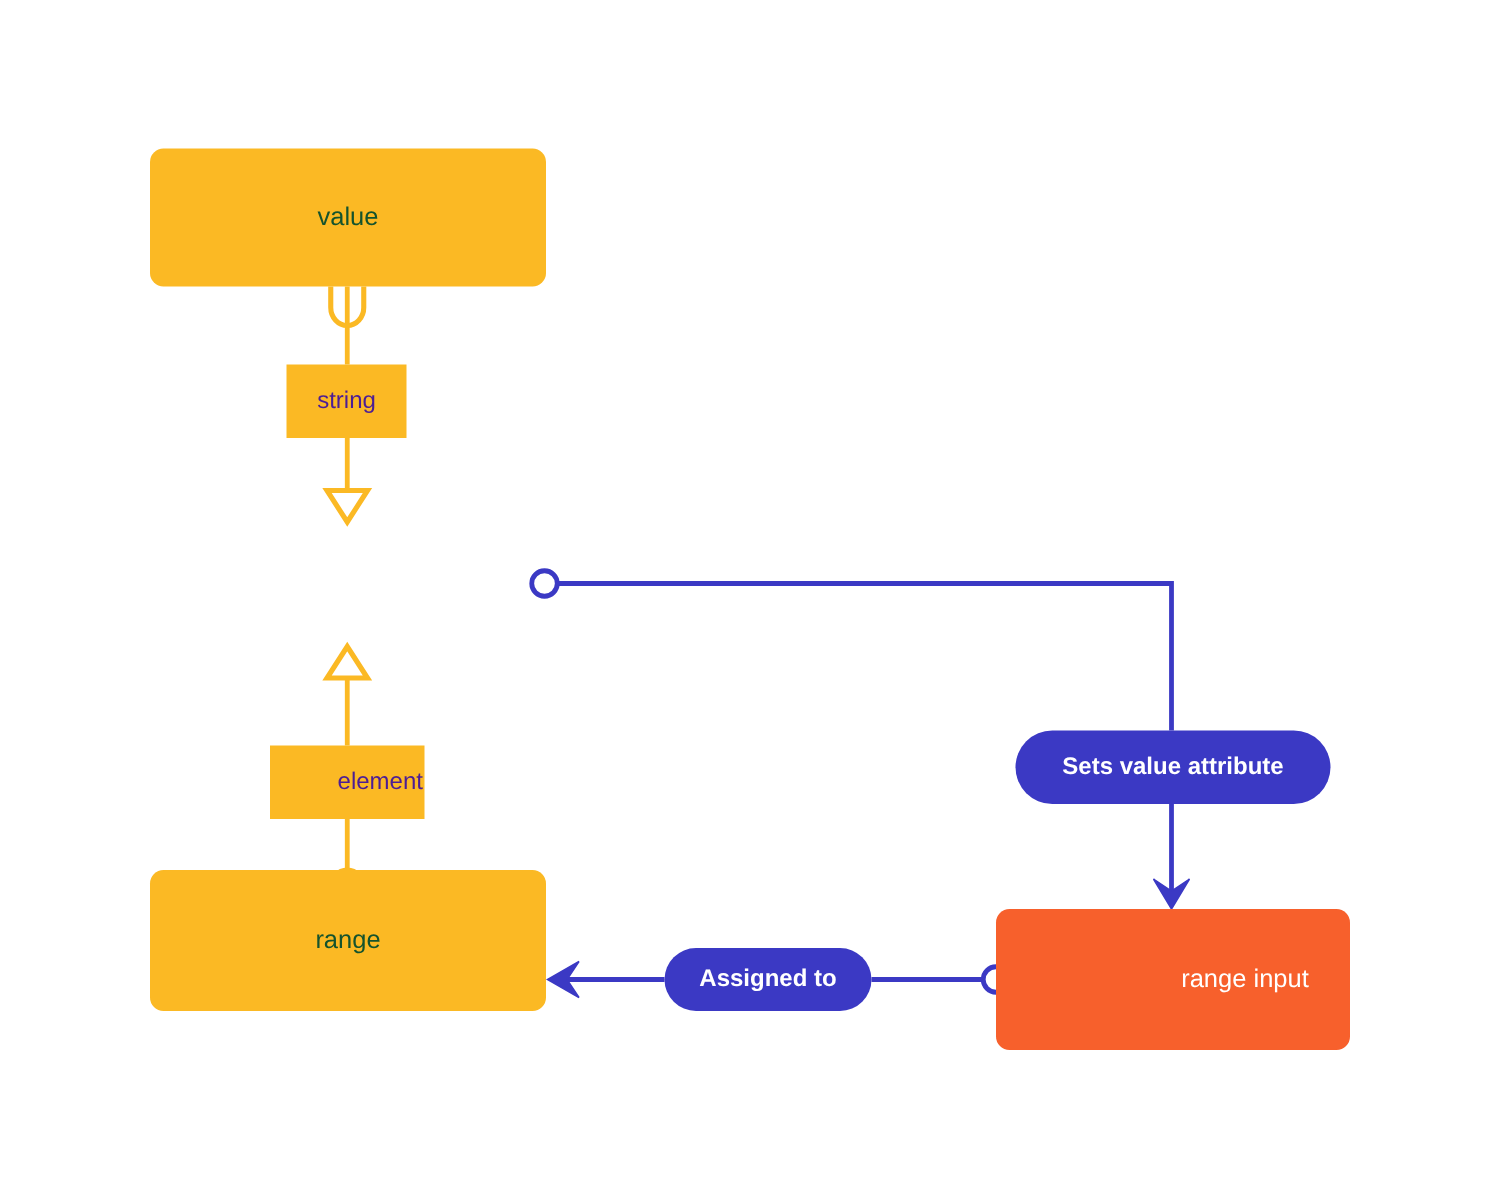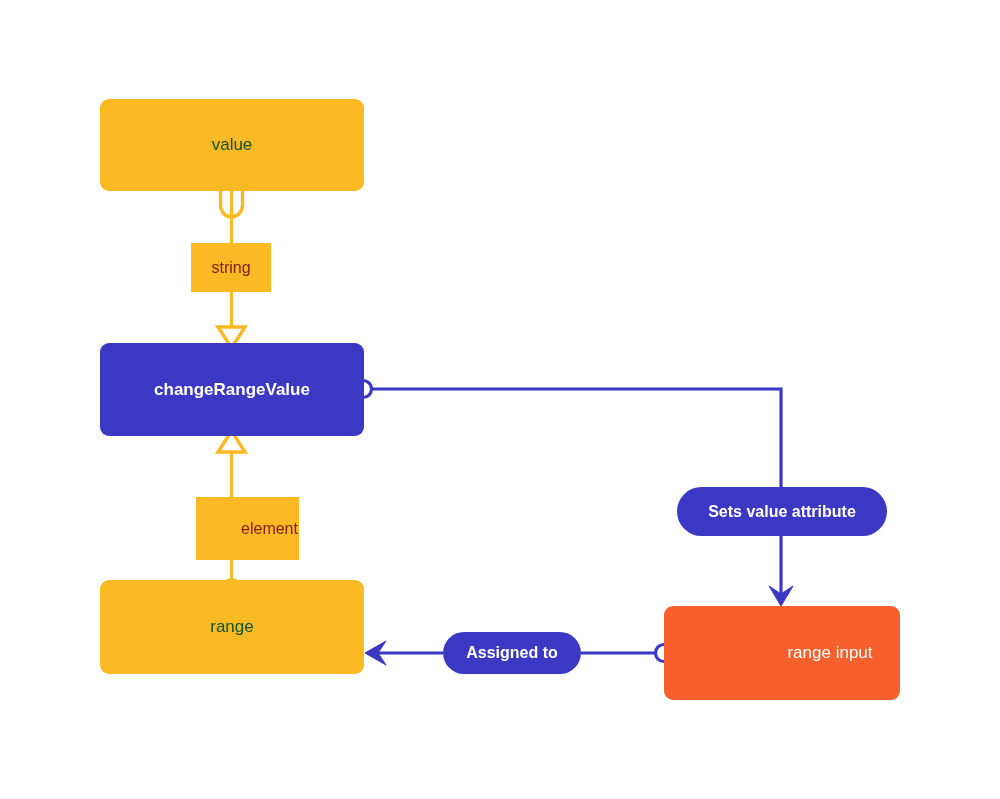--- a/index.html
+++ b/index.html
@@ -56,21 +56,21 @@
     font-size: 17px;
     font-weight: normal;
   }
   .edge-label-box {
     position: absolute;
     display: flex;
     align-items: center;
     justify-content: center;
     box-sizing: border-box;
     background: #FBB924;
-    color: #7f1d1d;
+    color: #4c1d95;
     font-size: 16px;
     font-weight: 400;
     text-align: center;
   }
   .edge-label-pill {
     position: absolute;
     display: flex;
     align-items: center;
     justify-content: center;
     box-sizing: border-box;
@@ -127,37 +127,34 @@
       <line x1="443" y1="653" x2="376" y2="653" stroke="#3B39C4" stroke-width="3.2"></line>
       <circle cx="664" cy="653" r="8.5" fill="#ffffff" stroke="#3B39C4" stroke-width="3.2"></circle>
       <path d="M 386 641 L 365 653 L 386 665 L 378 653 Z" fill="#3B39C4" stroke="#3B39C4" stroke-width="1"></path>
     </g>
   </svg>
 
   <div class="node node-rect node-amber" style="left:100px; top:99px; width:264px; height:92px;">
     <span class="node-label">value</span>
   </div>
 
-  <div class="node node-rect node-indigo" style="left:100px; top:343px; width:264px; height:93px;">
-    <span class="node-label">changeRangeValue</span>
-  </div>
 
   <div class="node node-rect node-amber" style="left:100px; top:580px; width:264px; height:94px;">
     <span class="node-label">range</span>
   </div>
 
   <div class="node node-rect node-vermilion" style="left:664px; top:606px; width:236px; height:94px;">
     <span class="node-label">range input</span>
   </div>
 
   <div class="edge-label-box" style="left:191px; top:243px; width:80px; height:49px;">
     <span class="lbl">string</span>
   </div>
 
-  <div class="edge-label-box" style="left:196px; top:497px; width:103px; height:63px;padding-left:44px;">
+  <div class="edge-label-box" style="left:180px; top:497px; width:103px; height:49px;padding-left:44px;">
     <span class="lbl">element</span>
   </div>
 
   <div class="edge-label-pill" style="left:677px; top:487px; width:210px; height:49px;">
     <span class="lbl">Sets value attribute</span>
   </div>
 
   <div class="edge-label-pill" style="left:443px; top:632px; width:138px; height:42px;">
     <span class="lbl">Assigned to</span>
   </div>

